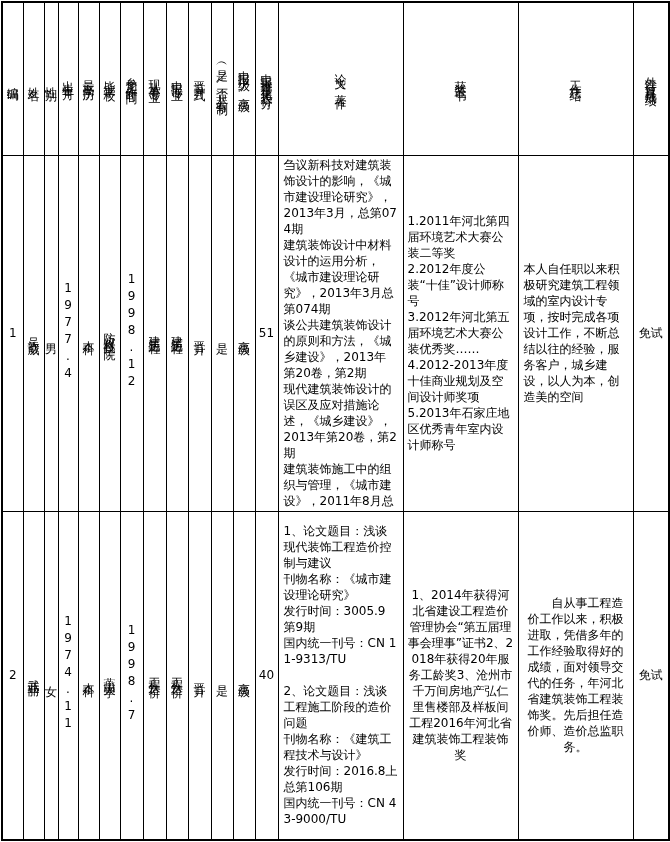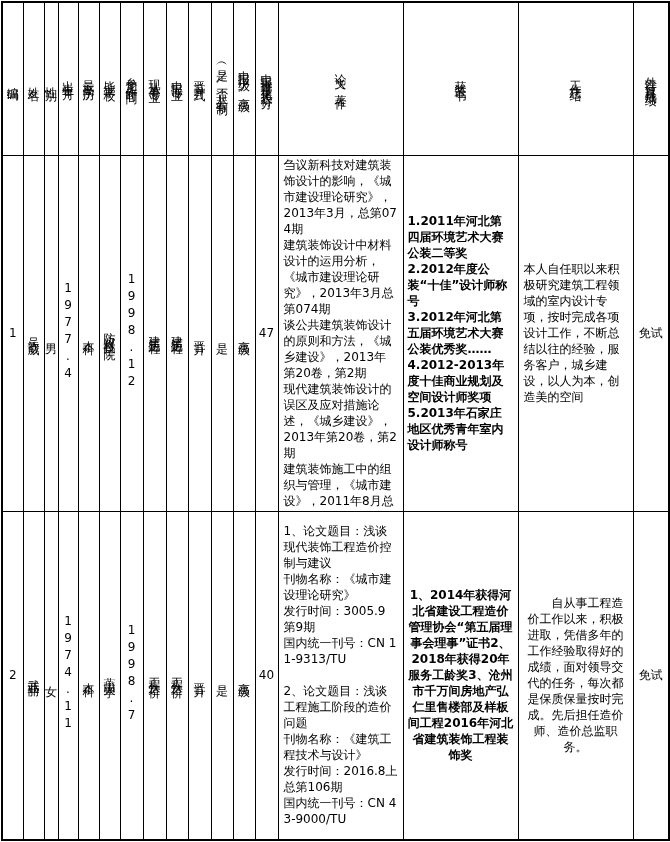--- a/index.html
+++ b/index.html
@@ -42,21 +42,21 @@
   
   td.block{
     text-align:left;
     vertical-align:middle;
     white-space:pre-wrap;
     word-break:break-all;
     line-height:16px;
     padding:1px 5px;
     margin-top:38px;
   }
-  td.block.awards{padding:10px 4px;font-weight:bold;}
+  td.block.awards{padding:10px 4px;}
   td.block.centered{text-align:center;}
   .hnum{font-size:12px;letter-spacing:0;}
 </style>
 </head>
 <body>
 
 <div class="page">
   <table>
     <colgroup>
       <col style="width:21px">
@@ -103,21 +103,21 @@
       <td><span class="vt">男</span></td>
       <td><span class="vt">1977.4</span></td>
       <td><span class="vt">本科</span></td>
       <td><span class="vt">防灾科技学院</span></td>
       <td><span class="vt">1998.12</span></td>
       <td><span class="vt">建筑工程</span></td>
       <td><span class="vt">建筑工程</span></td>
       <td><span class="vt">晋升</span></td>
       <td><span class="vt">是</span></td>
       <td><span class="vt">高级</span></td>
-      <td><span class="hnum">47</span></td>
+      <td><span class="hnum">51</span></td>
       <td class="block">刍议新科技对建筑装饰设计的影响，《城市建设理论研究》，2013年3月，总第074期
 建筑装饰设计中材料设计的运用分析，《城市建设理论研究》，2013年3月总第074期
 谈公共建筑装饰设计的原则和方法，《城乡建设》，2013年第20卷，第2期
 现代建筑装饰设计的误区及应对措施论述，《城乡建设》，2013年第20卷，第2期
 建筑装饰施工中的组织与管理，《城市建设》，2011年8月总</td>
       <td class="block awards">1.2011年河北第四届环境艺术大赛公装二等奖
 2.2012年度公装“十佳”设计师称号
 3.2012年河北第五届环境艺术大赛公装优秀奖……
 4.2012-2013年度十佳商业规划及空间设计师奖项
 5.2013年石家庄地区优秀青年室内设计师称号</td>
@@ -143,18 +143,18 @@
 发行时间：3005.9
 第9期
 国内统一刊号：CN 11-9313/TU
 
 2、论文题目：浅谈工程施工阶段的造价问题
 刊物名称：《建筑工程技术与设计》
 发行时间：2016.8上
 总第106期
 国内统一刊号：CN 43-9000/TU</td>
       <td class="block awards centered">1、2014年获得河北省建设工程造价管理协会“第五届理事会理事”证书2、2018年获得20年服务工龄奖3、沧州市千万间房地产弘仁里售楼部及样板间工程2016年河北省建筑装饰工程装饰奖</td>
-      <td class="block centered">　　自从事工程造价工作以来，积极进取，凭借多年的工作经验取得好的成绩，面对领导交代的任务，每次都是保质保量按时完成。先后担任造价师、造价总监职务。</td>
+      <td class="block centered">　　自从事工程造价工作以来，积极进取，凭借多年的工作经验取得好的成绩，面对领导交代的任务，年河北省建筑装饰工程装饰奖。先后担任造价师、造价总监职务。</td>
       <td><span class="hnum">免试</span></td>
     </tr>
   </tbody>
     </table>
 </div>
 
 </body></html>

